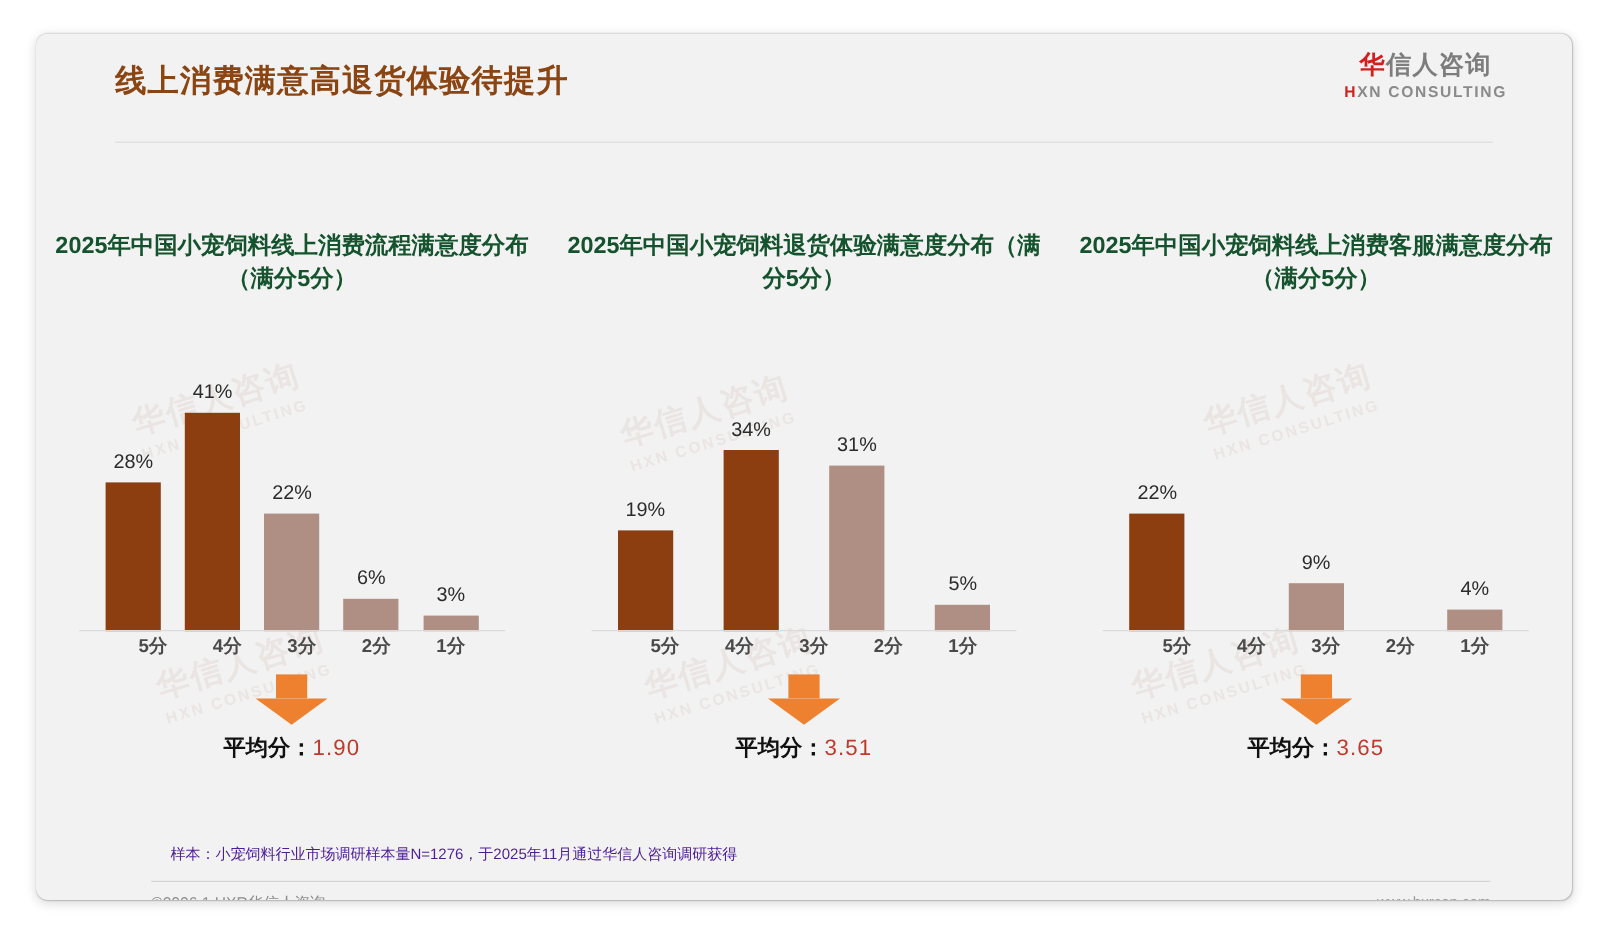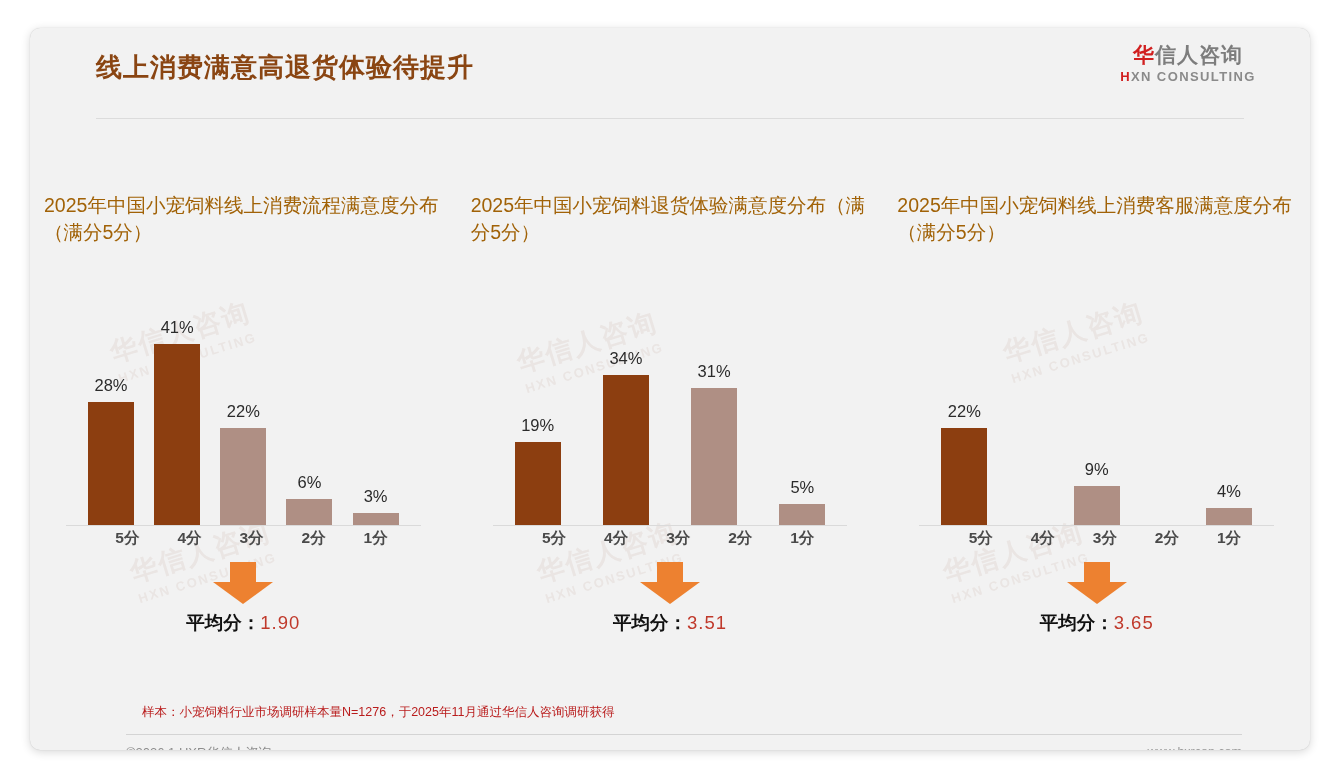--- a/index.html
+++ b/index.html
@@ -89,24 +89,24 @@
     display: flex;
   }
   .panel {
     position: relative;
     flex: 1 1 0;
     height: 100%;
   }
 
   .panel-title {
     margin: 58px 14px 0 14px;
-    text-align: left;
+    text-align: center;
     font-size: 19.5px;
-    font-weight: normal;
-    color: #a16207;
+    font-weight: bold;
+    color: #14532d;
     line-height: 1.38;
   }
 
   .plot {
     position: absolute;
     left: 0;
     right: 0;
     top: 152px;
     height: 268px;
   }
@@ -209,21 +209,21 @@
     font-weight: normal;
     letter-spacing: 1px;
   }
 
   
   #footnote {
     position: absolute;
     left: 112px;
     top: 676px;
     font-size: 12.5px;
-    color: #b91c1c;
+    color: #4c1d95;
     white-space: nowrap;
   }
   #footer-rule {
     position: absolute;
     left: 96px;
     top: 706px;
     width: 1116px;
     height: 1px;
     background: #d4d4d4;
   }

